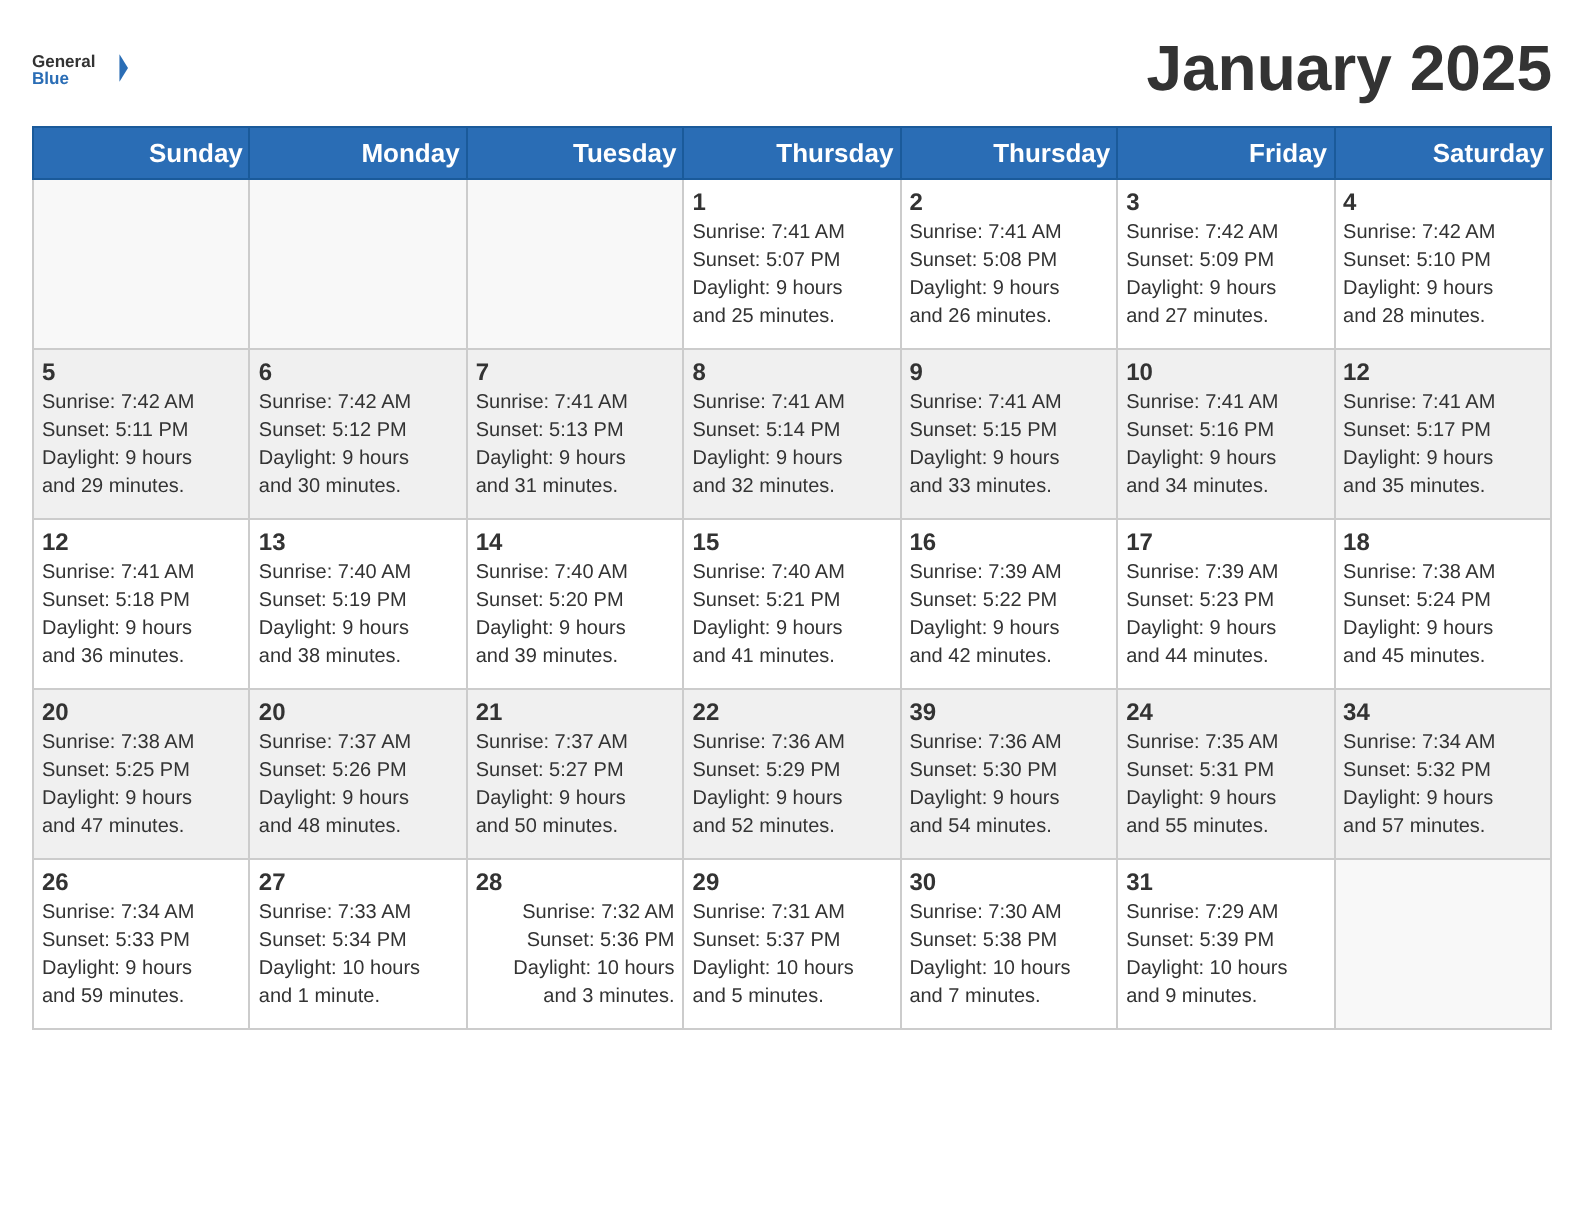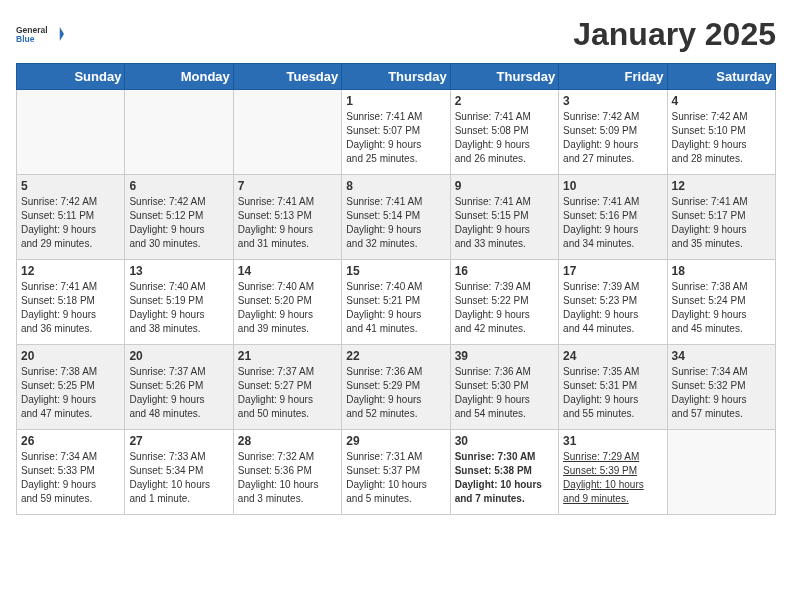--- a/index.html
+++ b/index.html
@@ -300,42 +300,42 @@
         </td>
         <td>
           <div class="day-number">27</div>
           <div class="day-detail" style="white-space: pre-line;">Sunrise: 7:33 AM
 Sunset: 5:34 PM
 Daylight: 10 hours
 and 1 minute.</div>
         </td>
         <td>
           <div class="day-number">28</div>
-          <div class="day-detail" style="white-space: pre-line;">Sunrise: 7:32 AM
+          <div class="day-detail" style="white-space: pre-line; text-align: right;">Sunrise: 7:32 AM
 Sunset: 5:36 PM
 Daylight: 10 hours
 and 3 minutes.</div>
         </td>
         <td>
           <div class="day-number">29</div>
           <div class="day-detail" style="white-space: pre-line;">Sunrise: 7:31 AM
 Sunset: 5:37 PM
 Daylight: 10 hours
 and 5 minutes.</div>
         </td>
         <td>
           <div class="day-number">30</div>
-          <div class="day-detail" style="white-space: pre-line; font-weight: bold;">Sunrise: 7:30 AM
+          <div class="day-detail" style="white-space: pre-line;">Sunrise: 7:30 AM
 Sunset: 5:38 PM
 Daylight: 10 hours
 and 7 minutes.</div>
         </td>
         <td>
           <div class="day-number">31</div>
-          <div class="day-detail" style="white-space: pre-line; text-decoration: underline;">Sunrise: 7:29 AM
+          <div class="day-detail" style="white-space: pre-line;">Sunrise: 7:29 AM
 Sunset: 5:39 PM
 Daylight: 10 hours
 and 9 minutes.</div>
         </td>
         <td class="empty"></td>
       </tr>
     </tbody>
 </table>
 
 </body></html>

